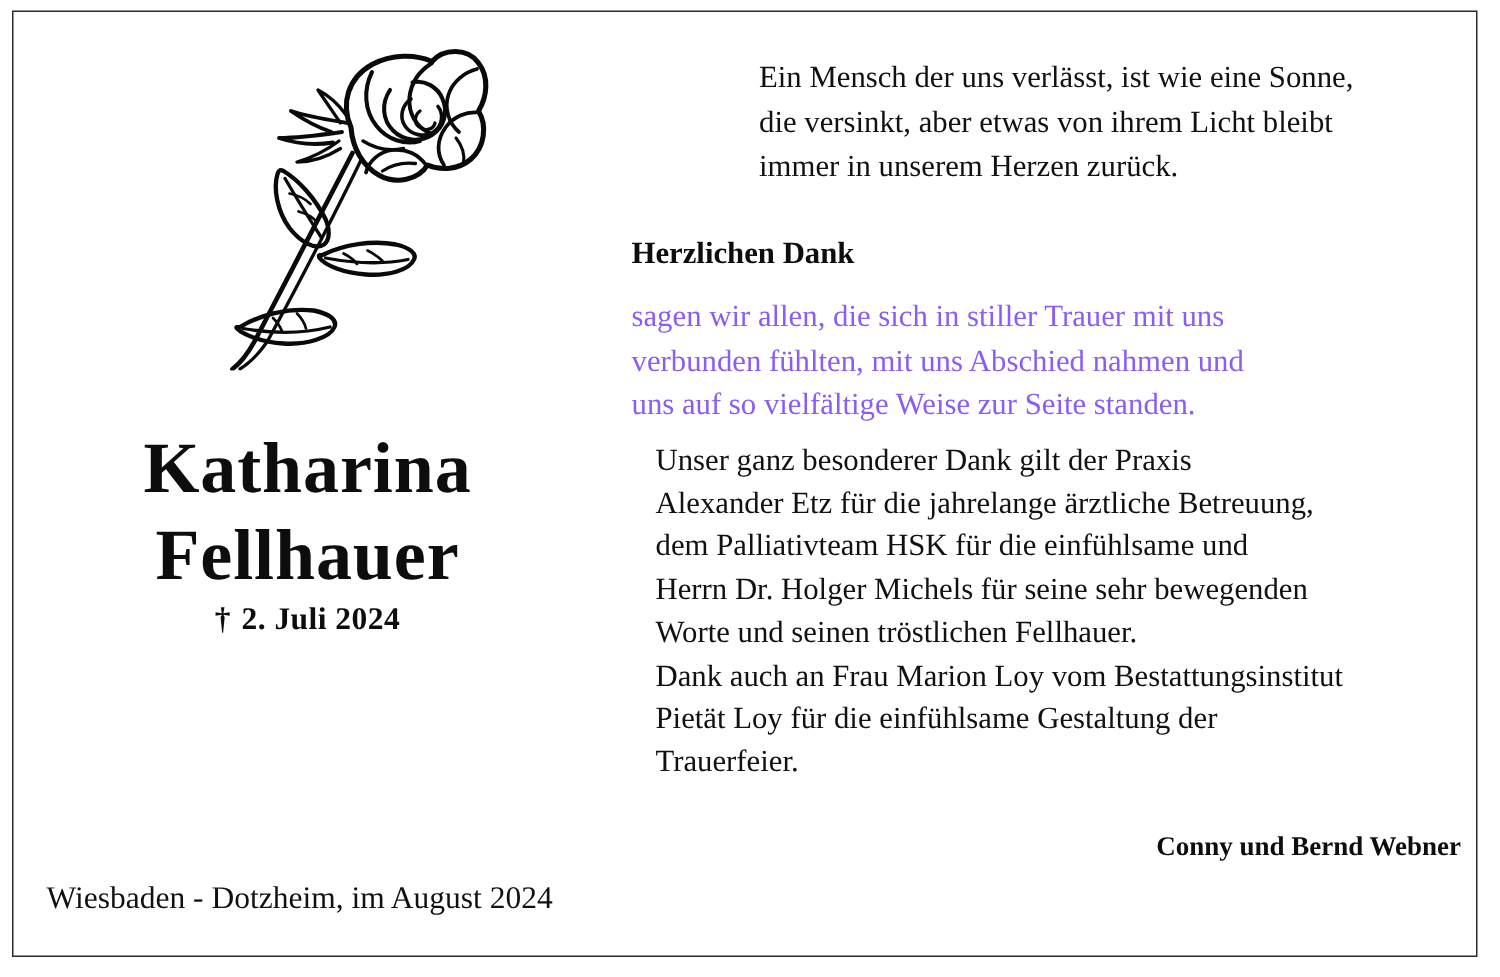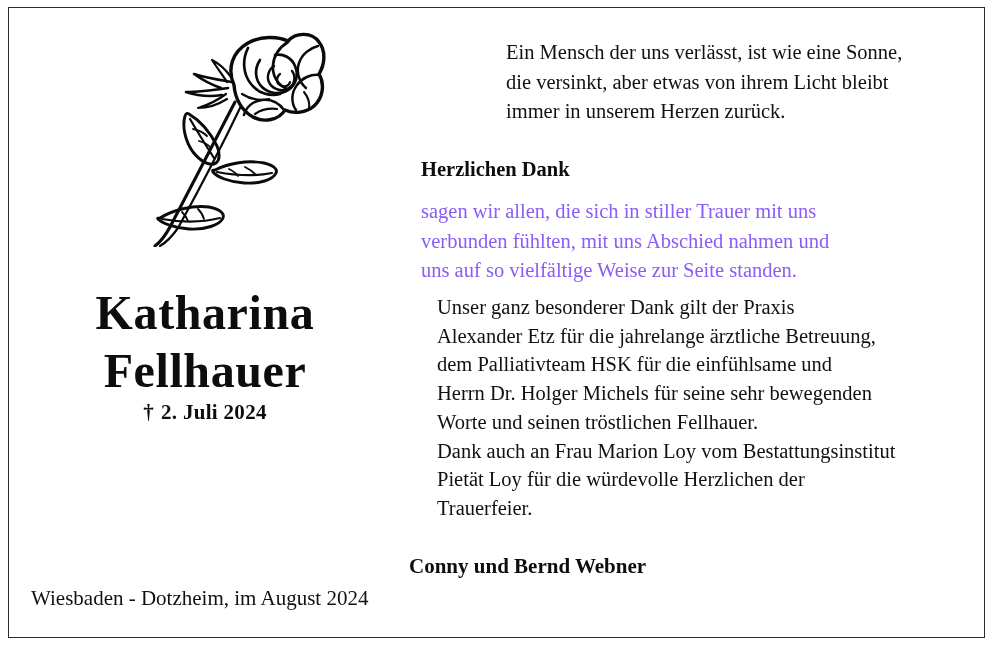--- a/index.html
+++ b/index.html
@@ -131,22 +131,22 @@
     font-size: 20.5px;
     line-height: 28.7px;
     color: #111111;
     margin-left: 16px;
   }
   .signature {
     position: absolute;
     left: 0;
     top: 546px;
     width: 565px;
-    text-align: left;
-    font-size: 21px;
+    text-align: right;
+    font-size: 18px;
     font-weight: 700;
     color: #0d0d0d;
   }
   .ln { display: block; white-space: nowrap; }
 </style>
 </head>
 <body>
 
 <div class="notice">
 
@@ -231,20 +231,20 @@
       <span class="ln">uns auf so vielfältige Weise zur Seite standen.</span>
     </div>
 
     <div class="detail-body">
       <span class="ln">Unser ganz besonderer Dank gilt der Praxis</span>
       <span class="ln">Alexander Etz für die jahrelange ärztliche Betreuung,</span>
       <span class="ln">dem Palliativteam HSK für die einfühlsame und</span>
       <span class="ln">Herrn Dr. Holger Michels für seine sehr bewegenden</span>
       <span class="ln">Worte und seinen tröstlichen Fellhauer.</span>
       <span class="ln">Dank auch an Frau Marion Loy vom Bestattungsinstitut</span>
-      <span class="ln">Pietät Loy für die würdevolle Herzlichen der</span>
+      <span class="ln">Pietät Loy für die einfühlsame Gestaltung der</span>
       <span class="ln">Trauerfeier.</span>
     </div>
 
     <div class="signature">Conny und Bernd Webner</div>
   </div>
 
 </div>
 
 </body></html>

